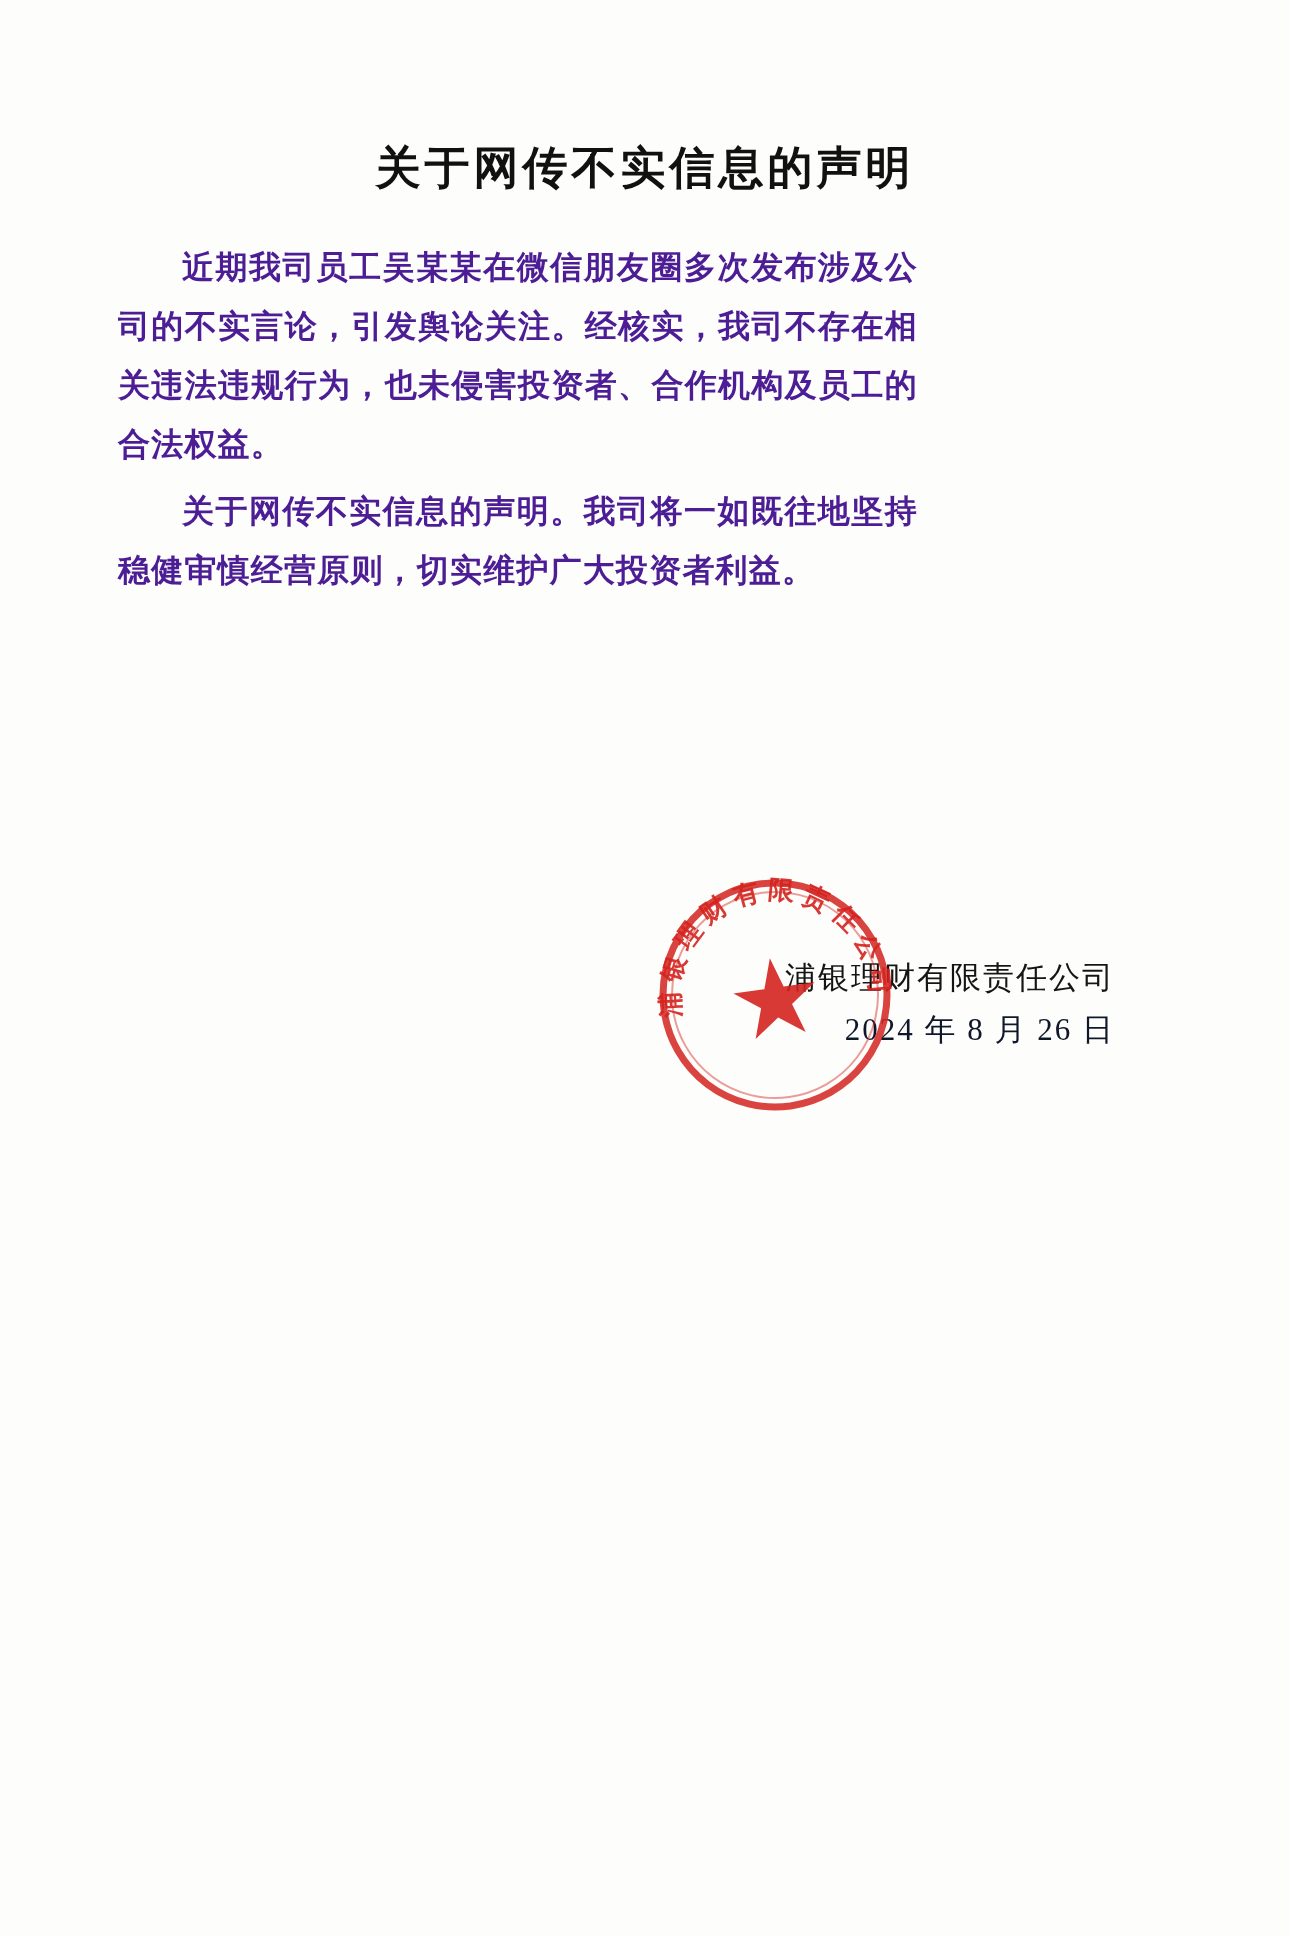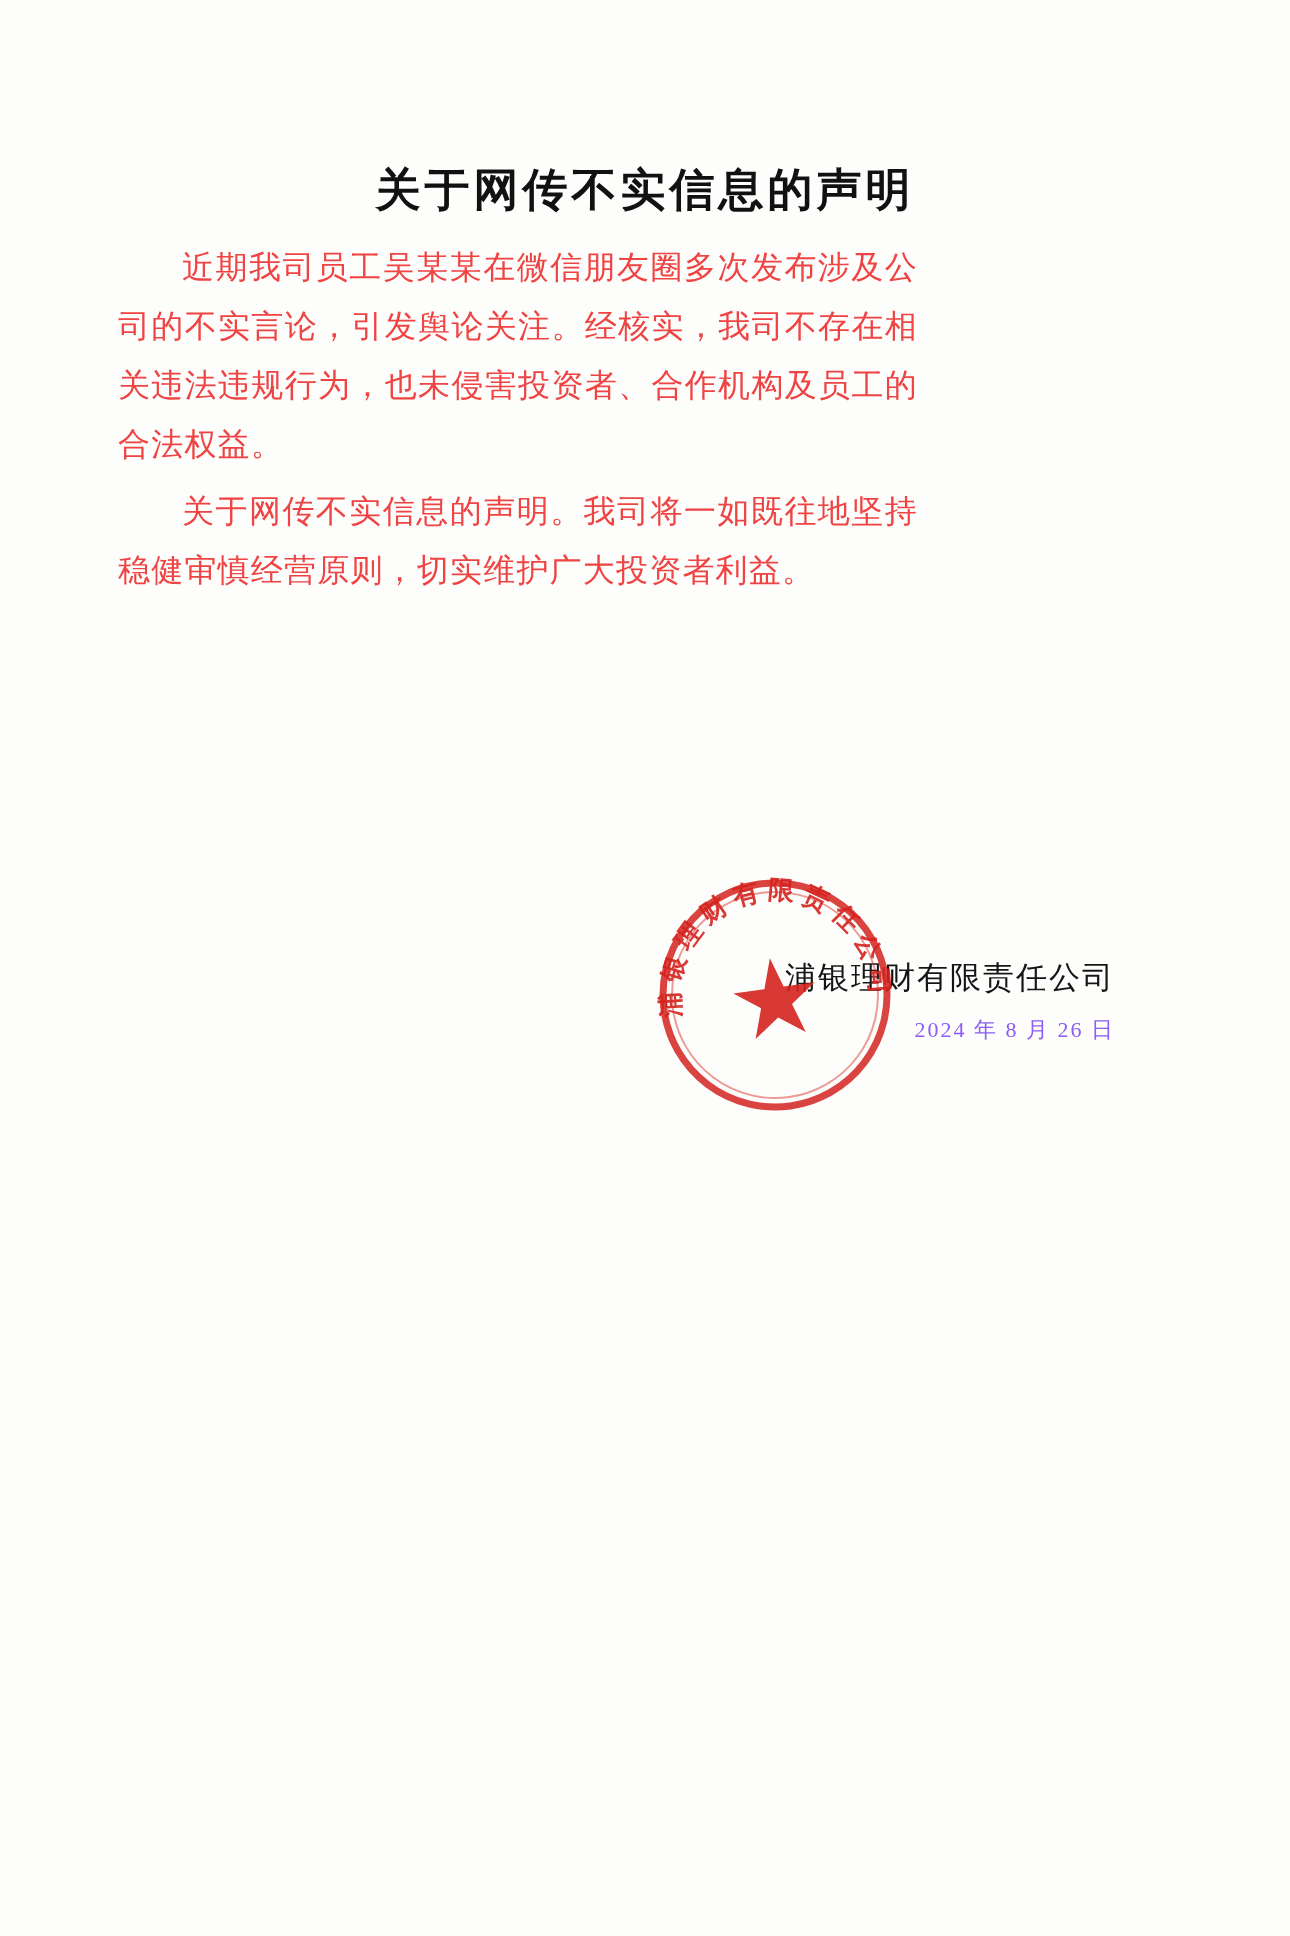--- a/index.html
+++ b/index.html
@@ -15,21 +15,21 @@
     color: #1a1a1a;
     overflow: hidden;
   }
   .page {
     position: absolute;
     inset: 0;
     background: #fdfdfb;
   }
   .statement-title {
     position: absolute;
-    top: 130px;
+    top: 108px;
     left: 0;
     width: 100%;
     text-align: center;
     font-size: 45px;
     font-weight: bold;
     letter-spacing: 4px;
     color: #111;
   }
   .body-block {
     position: absolute;
@@ -37,40 +37,41 @@
     left: 118px;
     width: 800px;
   }
   .para {
     font-size: 32px;
     line-height: 59px;
     letter-spacing: 1.2px;
     text-indent: 2em;
     text-align: justify;
     text-justify: inter-ideograph;
-    color: #ef4444;
+    color: #4c1d95;
     margin: 0 0 8px 0;
+    font-weight: bold;
   }
   .signature-block {
     position: absolute;
     top: 952px;
     left: 0;
     width: 1115px;
     text-align: right;
   }
   .sign-company {
     font-size: 31px;
     letter-spacing: 2px;
     color: #151515;
     line-height: 52px;
   }
   .sign-date {
-    font-size: 22px;
+    font-size: 31px;
     letter-spacing: 2px;
-    color: #8b5cf6;
+    color: #0f172a;
     line-height: 52px;
   }
   
   .seal {
     position: absolute;
     left: 650px;
     top: 870px;
     width: 250px;
     height: 250px;
     pointer-events: none;

